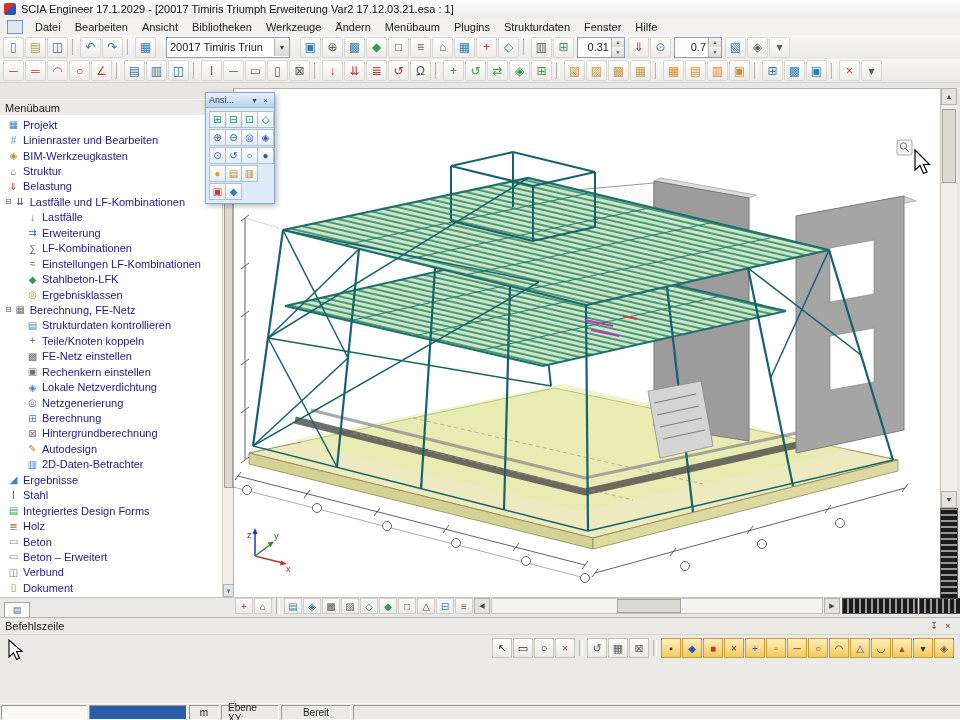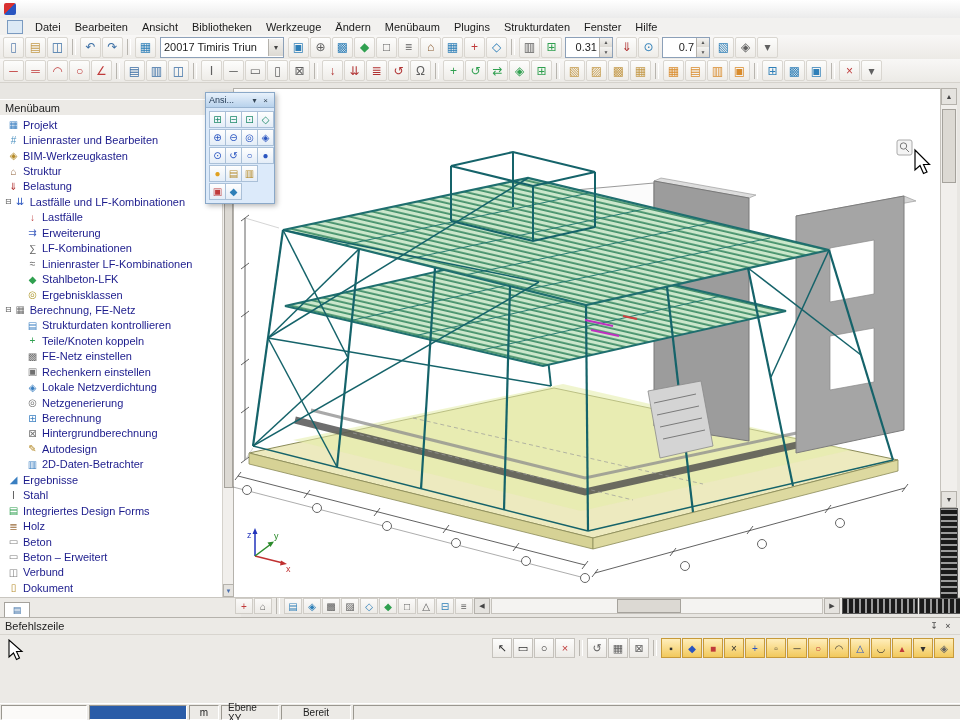--- a/index.html
+++ b/index.html
@@ -18,21 +18,21 @@
   .mitem{padding:1px 7px;color:#1a1a1a;white-space:nowrap}
   
   .tbrow{left:0;width:960px;background:linear-gradient(#f8f7f6,#eceae6);border-bottom:1px solid #d5d2cc;
          display:flex;align-items:center;gap:1px;padding:0 3px;overflow:hidden}
   .tb1{top:35px;height:24px}
   .tb2{top:59px;height:23px}
   .tbgroup{display:flex;align-items:center;gap:1px}
   .tbi{min-width:19px;height:19px;display:inline-flex;align-items:center;justify-content:center;font-size:12px;
        border:1px solid #d9d6d0;border-radius:2px;background:linear-gradient(#fdfdfc,#eeece8);flex:none}
   .tbsep{width:2px;height:16px;border-left:1px solid #b8b5af;border-right:1px solid #fff;margin:0 3px;flex:none}
-  .combo{display:flex;align-items:center;height:19px;width:122px;background:#fff;border:1px solid #8ca0b8;margin:0 3px;flex:none}
+  .combo{display:flex;align-items:center;height:19px;width:122px;background:#fff;border:1px solid #8ca0b8;margin:0 9px;flex:none}
   .combo .cval{flex:1;padding:0 3px;font-size:11px;white-space:nowrap;overflow:hidden}
   .combo .cbtn{width:14px;height:17px;background:linear-gradient(#f4f3f1,#dcd9d3);border-left:1px solid #b5b2ac;
                font-size:8px;display:flex;align-items:center;justify-content:center;color:#444}
   .spin{display:flex;height:19px;width:46px;border:1px solid #8ca0b8;background:#fff;margin:0 2px;flex:none}
   .spin .sval{flex:1;text-align:right;font-size:11px;padding:3px 2px 0 0}
   .spin .sarr{width:12px;display:flex;flex-direction:column;border-left:1px solid #b5b2ac}
   .spin .sarr span{flex:1;display:flex;align-items:center;justify-content:center;font-size:5px;color:#555;
                    background:linear-gradient(#f4f3f1,#dcd9d3)}
   
   .panelhdr{left:0;top:99px;width:233px;height:16px;background:#eceae6;border-top:1px solid #fff;
@@ -100,20 +100,21 @@
   .statusbar{left:0;top:703px;width:960px;height:17px;background:#eceae6;border-top:1px solid #fff;
              display:flex;gap:2px;padding:1px}
   .sseg{height:15px;border:1px solid;border-style:solid;border-color:#9a978f #fff #fff #9a978f;
         display:flex;align-items:center;justify-content:center;font-size:10px;color:#222;padding:0 6px;box-sizing:border-box}
 </style>
 </head>
 <body>
 
 <div class="abs titlebar">
   <span class="appicon"></span>
+  <span class="ttext">SCIA Engineer 17.1.2029 - [20017 Timiris Triumph Erweiterung Var2 17.12.03.21.esa : 1]</span>
 </div>
 
 <div class="abs menubar">
   <span class="micon"></span>
 
     <span class="mitem">Datei</span>
 
     <span class="mitem">Bearbeiten</span>
 
     <span class="mitem">Ansicht</span>
@@ -298,21 +299,21 @@
 
     <div class="trow" style="padding-left: 24px;">
       <span class="tbox"></span>
       <span class="tg" style="color: rgb(96, 96, 96);">∑</span>
       <span class="tlabel">LF-Kombinationen</span>
     </div>
 
     <div class="trow" style="padding-left: 24px;">
       <span class="tbox"></span>
       <span class="tg" style="color: rgb(96, 96, 96);">≈</span>
-      <span class="tlabel">Linienraster LF-Kombinationen</span>
+      <span class="tlabel">Einstellungen LF-Kombinationen</span>
     </div>
 
     <div class="trow" style="padding-left: 24px;">
       <span class="tbox"></span>
       <span class="tg" style="color: rgb(48, 160, 80);">◆</span>
       <span class="tlabel">Stahlbeton-LFK</span>
     </div>
 
     <div class="trow" style="padding-left: 24px;">
       <span class="tbox"></span>

